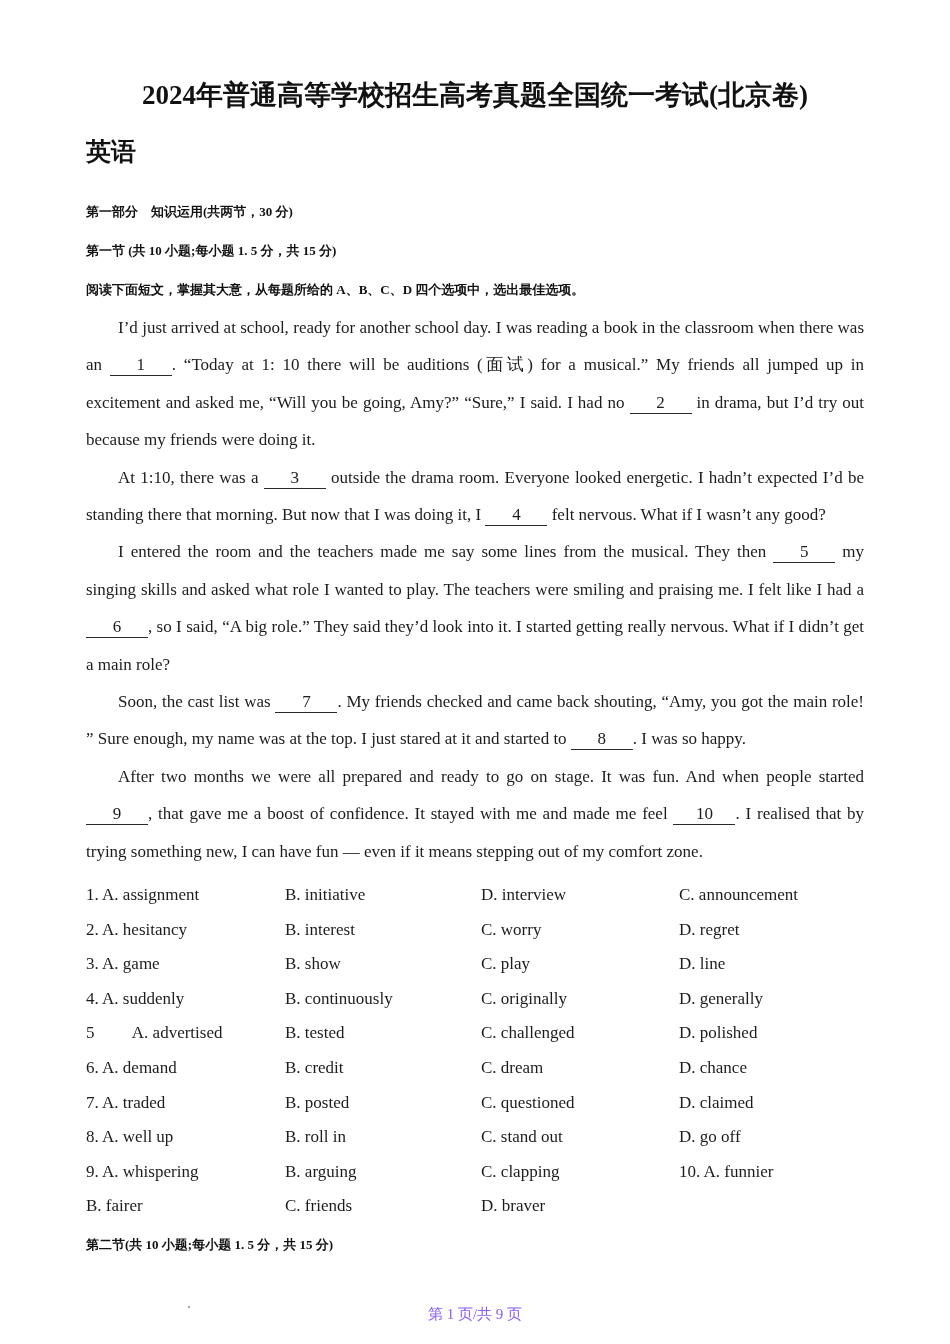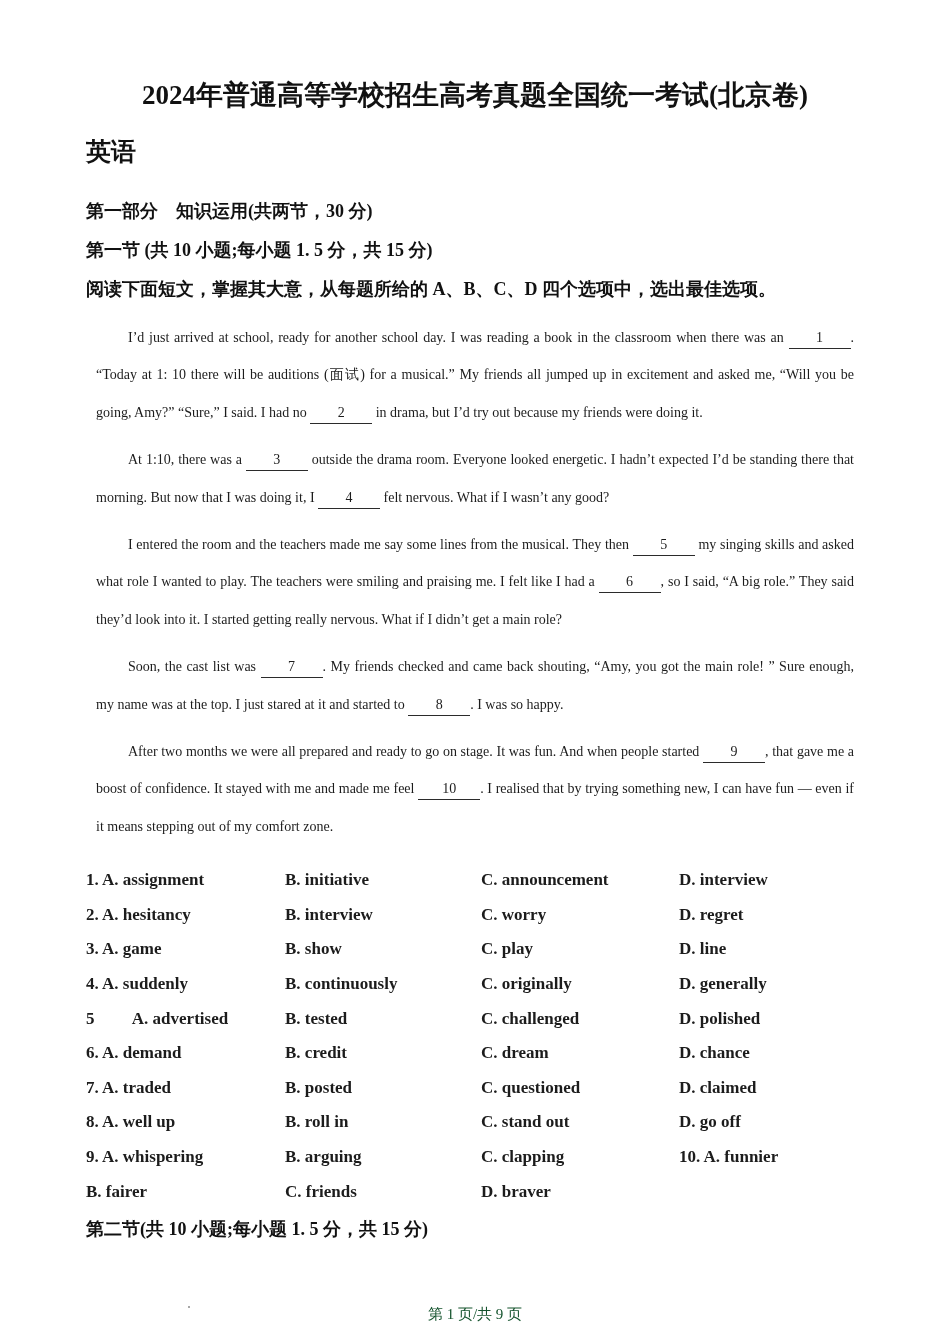--- a/index.html
+++ b/index.html
@@ -23,62 +23,61 @@
     color: #111;
   }
   .doc-subtitle {
     font-size: 25px;
     font-weight: bold;
     line-height: 32px;
     margin-top: 24px;
     color: #111;
   }
   .heading {
-    font-size: 18px;
+    font-size: 13px;
     font-weight: bold;
     line-height: 39px;
     white-space: pre-wrap;
     color: #111;
   }
   .heading.first { margin-top: 24px; }
   .passage { margin-top: 0; }
   .para {
-    margin: 10px;
-    font-size: 14px;
+    margin: 0;
+    font-size: 17px;
     line-height: 37.4px;
     text-align: justify;
     text-indent: 32px;
   }
   .blank {
     display: inline-block;
     min-width: 58px;
     text-align: center;
     text-indent: 0;
     line-height: 19px;
     border-bottom: 1.2px solid #2b2b2b;
     padding: 0 2px 1px 2px;
   }
   .options-grid {
     display: grid;
     grid-template-columns: 199px 196px 198px 1fr;
     font-size: 17px;
     line-height: 34.6px;
-    margin-top: 18px;
-    font-weight: bold;
+    margin-top: 8px;
   }
   .option-cell { white-space: pre-wrap; }
   .heading.section2 { margin-top: 1px; }
   .footer {
     position: absolute;
     left: 0;
     bottom: 20px;
     width: 100%;
     text-align: center;
     font-size: 15px;
-    color: #14532d;
+    color: #8b5cf6;
   }
   .stray-dot {
     position: absolute;
     left: 188px;
     top: 1306px;
     width: 2px;
     height: 2px;
     background: #8a8a8a;
     border-radius: 50%;
   }
@@ -99,24 +98,24 @@
     <p class="para">I’d just arrived at school, ready for another school day. I was reading a book in the classroom when there was an <span class="blank">1</span>. “Today at 1: 10 there will be auditions (面试) for a musical.” My friends all jumped up in excitement and asked me, “Will you be going, Amy?” “Sure,” I said. I had no <span class="blank">2</span> in drama, but I’d try out because my friends were doing it.</p>
     <p class="para">At 1:10, there was a <span class="blank">3</span> outside the drama room. Everyone looked energetic. I hadn’t expected I’d be standing there that morning. But now that I was doing it, I <span class="blank">4</span> felt nervous. What if I wasn’t any good?</p>
     <p class="para">I entered the room and the teachers made me say some lines from the musical. They then <span class="blank">5</span> my singing skills and asked what role I wanted to play. The teachers were smiling and praising me. I felt like I had a <span class="blank">6</span>, so I said, “A big role.” They said they’d look into it. I started getting really nervous. What if I didn’t get a main role?</p>
     <p class="para">Soon, the cast list was <span class="blank">7</span>. My friends checked and came back shouting, “Amy, you got the main role! ” Sure enough, my name was at the top. I just stared at it and started to <span class="blank">8</span>. I was so happy.</p>
     <p class="para">After two months we were all prepared and ready to go on stage. It was fun. And when people started <span class="blank">9</span>, that gave me a boost of confidence. It stayed with me and made me feel <span class="blank">10</span>. I realised that by trying something new, I can have fun — even if it means stepping out of my comfort zone.</p>
   </div>
 
   <div class="options-grid">
       <div class="option-cell">1. A. assignment</div>
       <div class="option-cell">B. initiative</div>
+      <div class="option-cell">D. interview</div>
       <div class="option-cell">C. announcement</div>
-      <div class="option-cell">D. interview</div>
       <div class="option-cell">2. A. hesitancy</div>
-      <div class="option-cell">B. interview</div>
+      <div class="option-cell">B. interest</div>
       <div class="option-cell">C. worry</div>
       <div class="option-cell">D. regret</div>
       <div class="option-cell">3. A. game</div>
       <div class="option-cell">B. show</div>
       <div class="option-cell">C. play</div>
       <div class="option-cell">D. line</div>
       <div class="option-cell">4. A. suddenly</div>
       <div class="option-cell">B. continuously</div>
       <div class="option-cell">C. originally</div>
       <div class="option-cell">D. generally</div>

